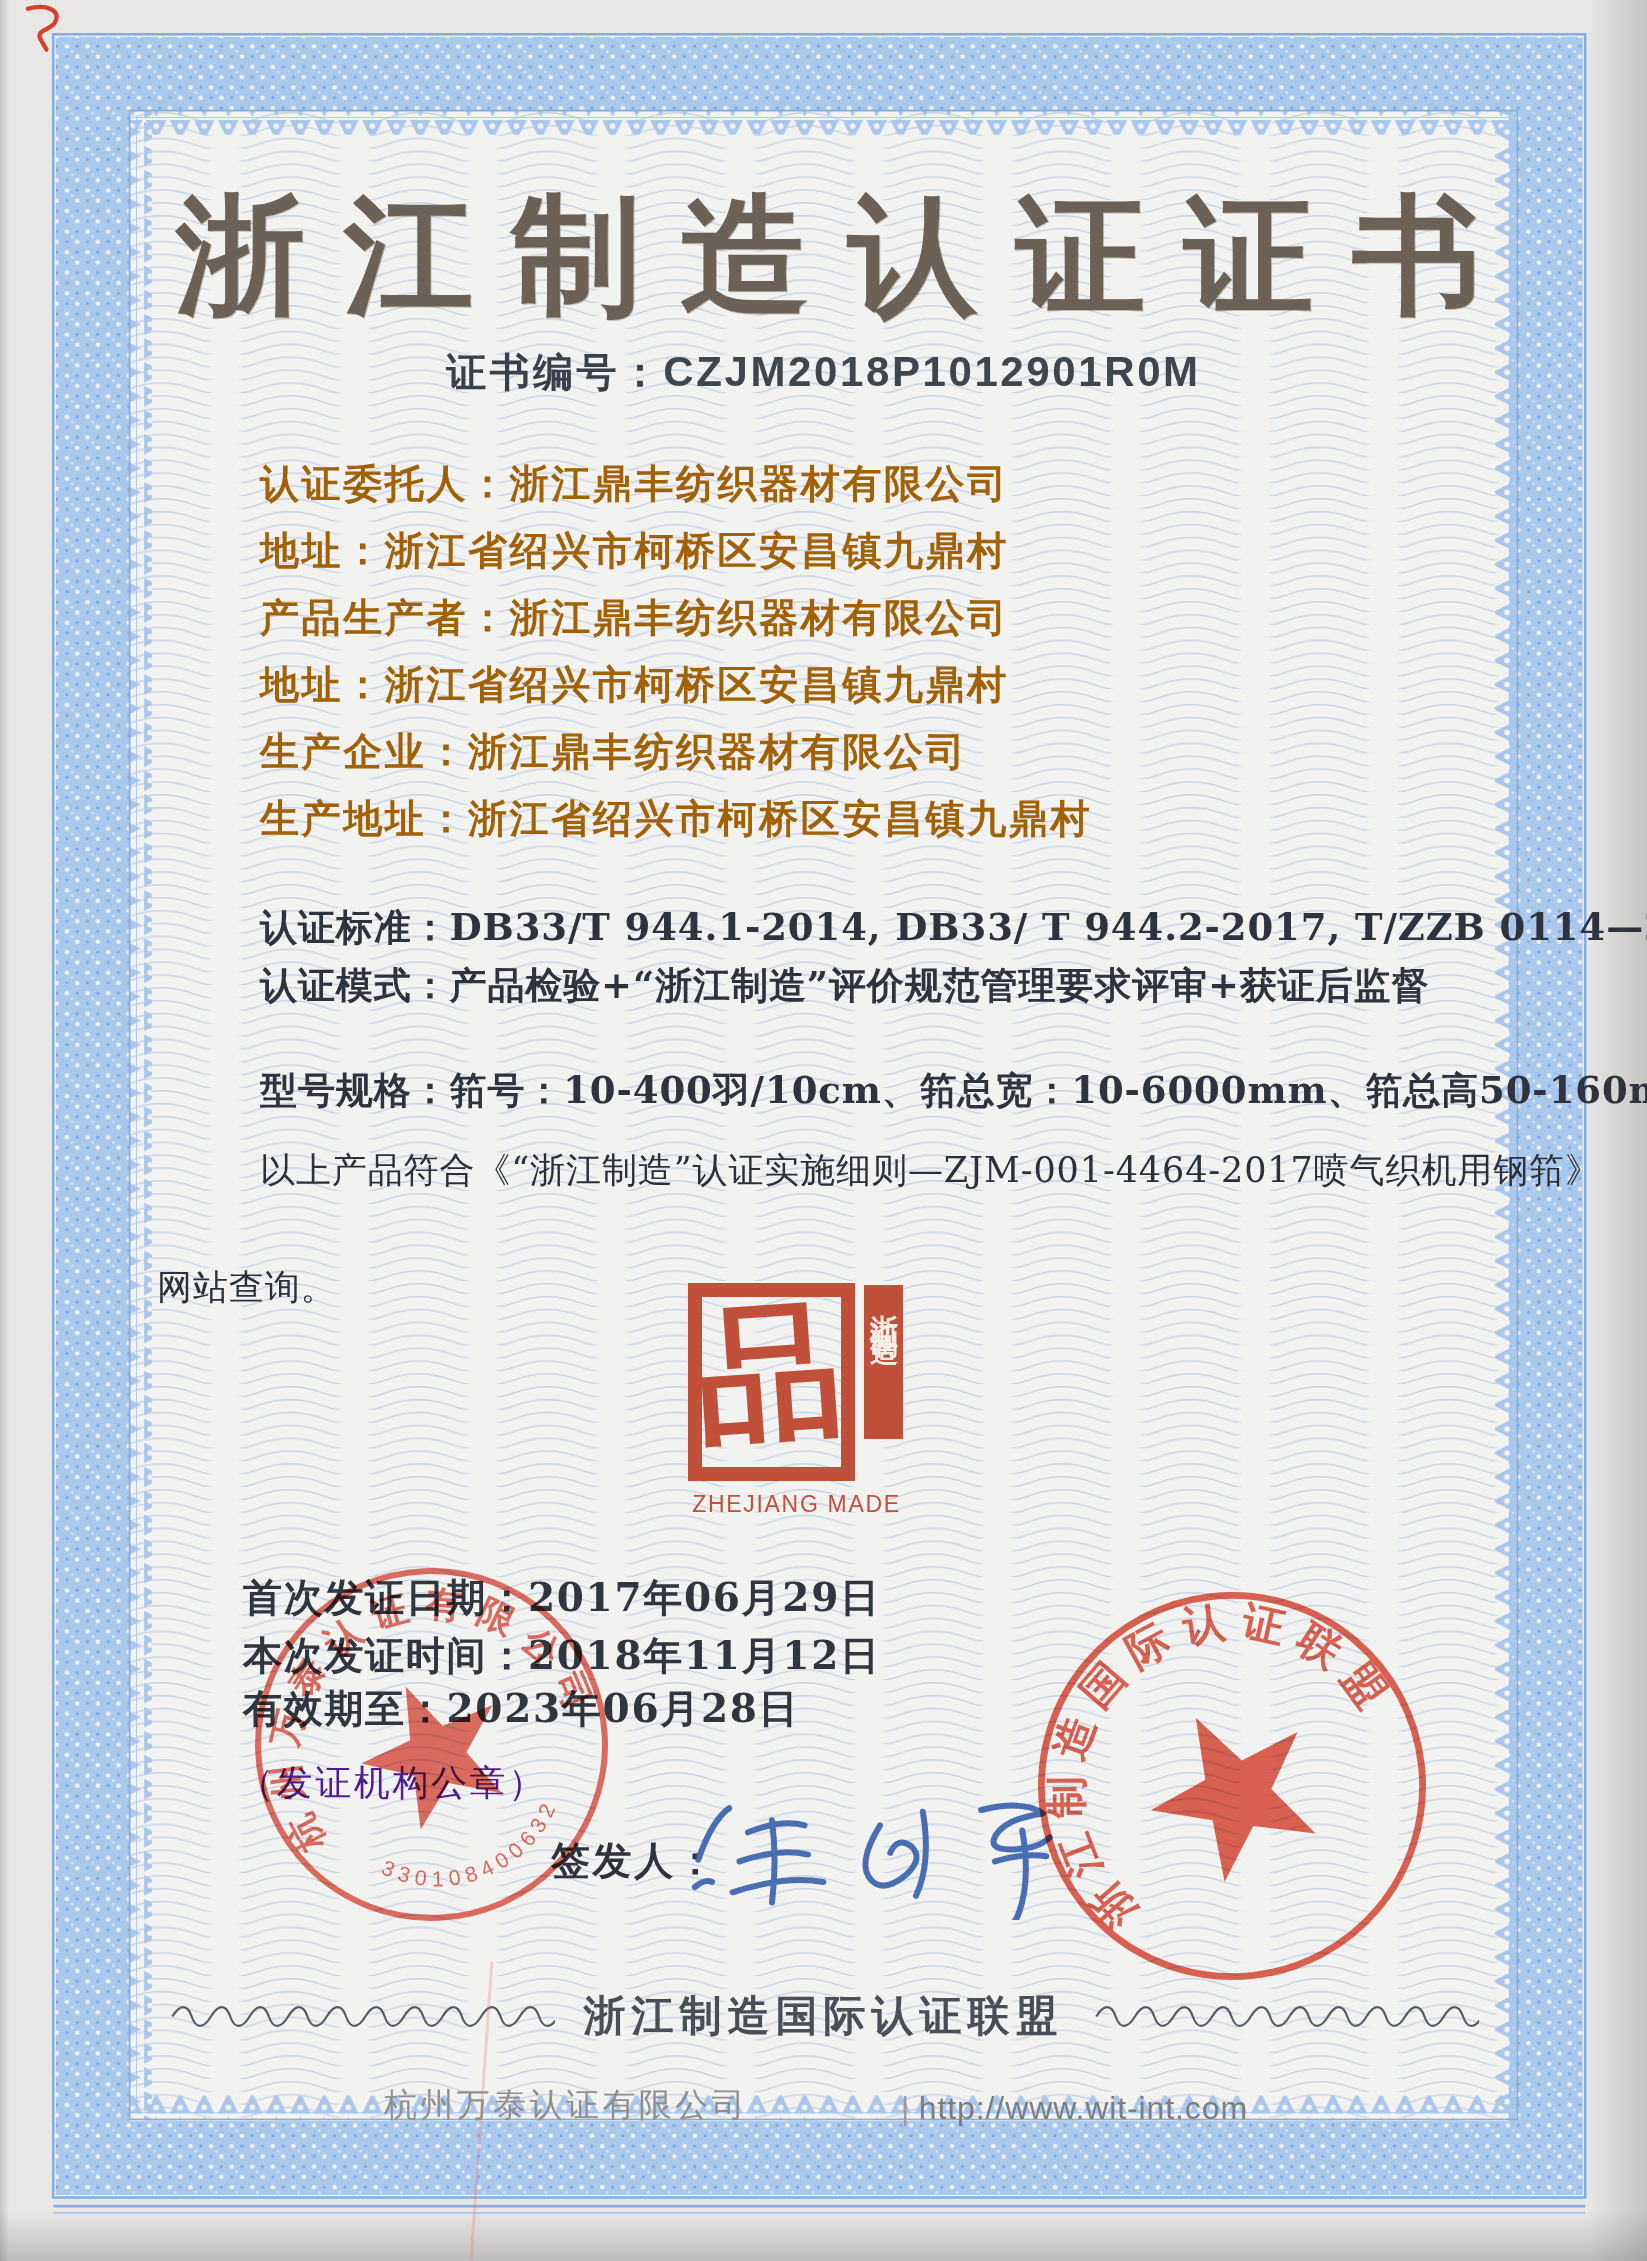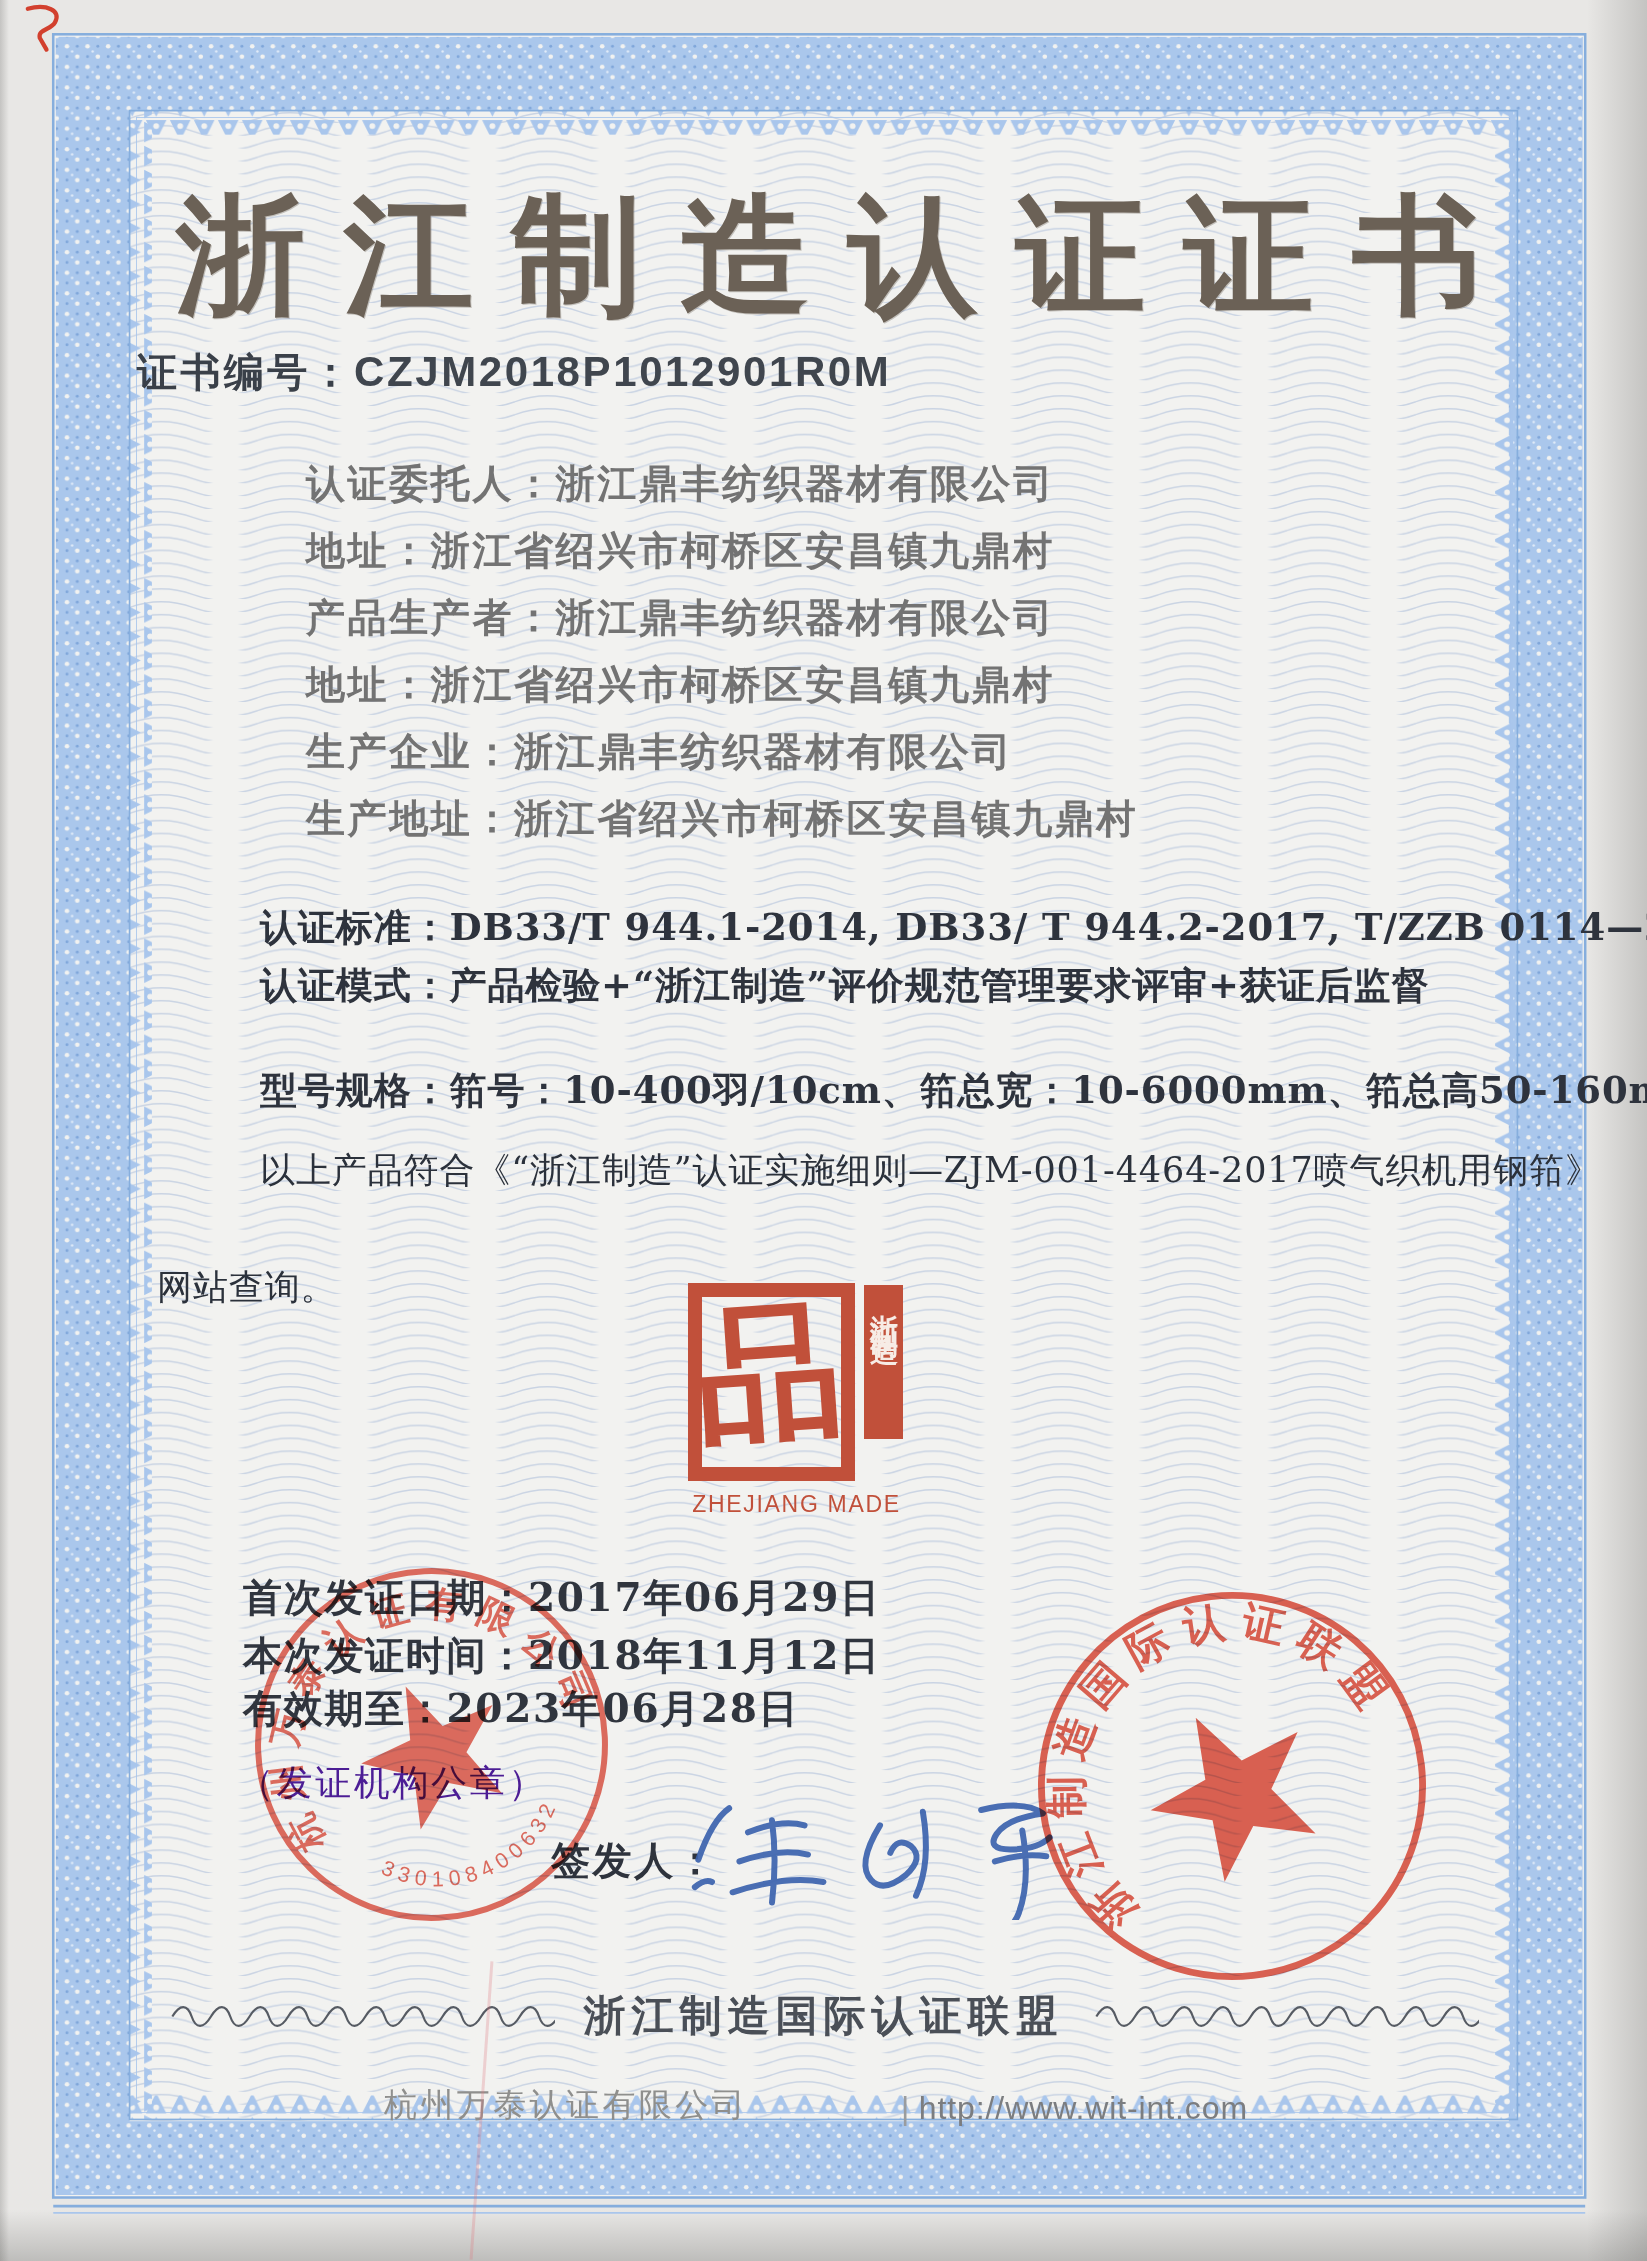--- a/index.html
+++ b/index.html
@@ -20,29 +20,29 @@
   .waves-svg{position:absolute;left:129px;top:110px;width:1383px;height:2011px;}
   .border-svg{position:absolute;left:0;top:0;width:1647px;height:2261px;pointer-events:none;}
 
   .title{
     position:absolute;left:137px;top:170px;width:1373px;text-align:center;
     font-size:129px;font-weight:bold;color:#6b6156;letter-spacing:39px;
     padding-left:39px;box-sizing:border-box;white-space:nowrap;
     text-shadow:0.9px 0.9px 0 rgba(107,97,86,.35);
   }
   .certno{
-    position:absolute;left:137px;top:345px;width:1373px;text-align:left;white-space:nowrap;
+    position:absolute;left:137px;top:345px;width:1373px;text-align:center;white-space:nowrap;
     color:#3a4049;
   }
   .certno .lbl{font-size:40px;font-weight:bold;letter-spacing:3.4px;}
   .certno .val{font-family:"Liberation Sans","DejaVu Sans",sans-serif;font-size:42px;
     font-weight:bold;letter-spacing:2.6px;color:#40464e;}
 
   .field{position:absolute;left:260px;white-space:nowrap;font-size:39px;font-weight:bold;
-    color:#737373;letter-spacing:2.6px;margin-left:46px;}
+    color:#a16207;letter-spacing:2.6px;}
   .spec{position:absolute;left:260px;white-space:nowrap;font-size:37px;font-weight:bold;
     color:#2e333d;letter-spacing:0.9px;}
   .stmt{position:absolute;white-space:nowrap;font-size:35px;color:#2b313b;letter-spacing:0.9px;}
 
   
   .logo{position:absolute;left:686px;top:1280px;width:249px;height:266px;}
   .logo .frame{position:absolute;left:1.7px;top:3.4px;width:139px;height:170px;
     border:14.6px solid #c1503a;}
   .logo .glyph{position:absolute;left:-8.6px;top:-3.4px;width:184px;text-align:center;
     font-size:146px;font-weight:bold;color:#c1503a;transform:rotate(-4deg);line-height:1.3;}

